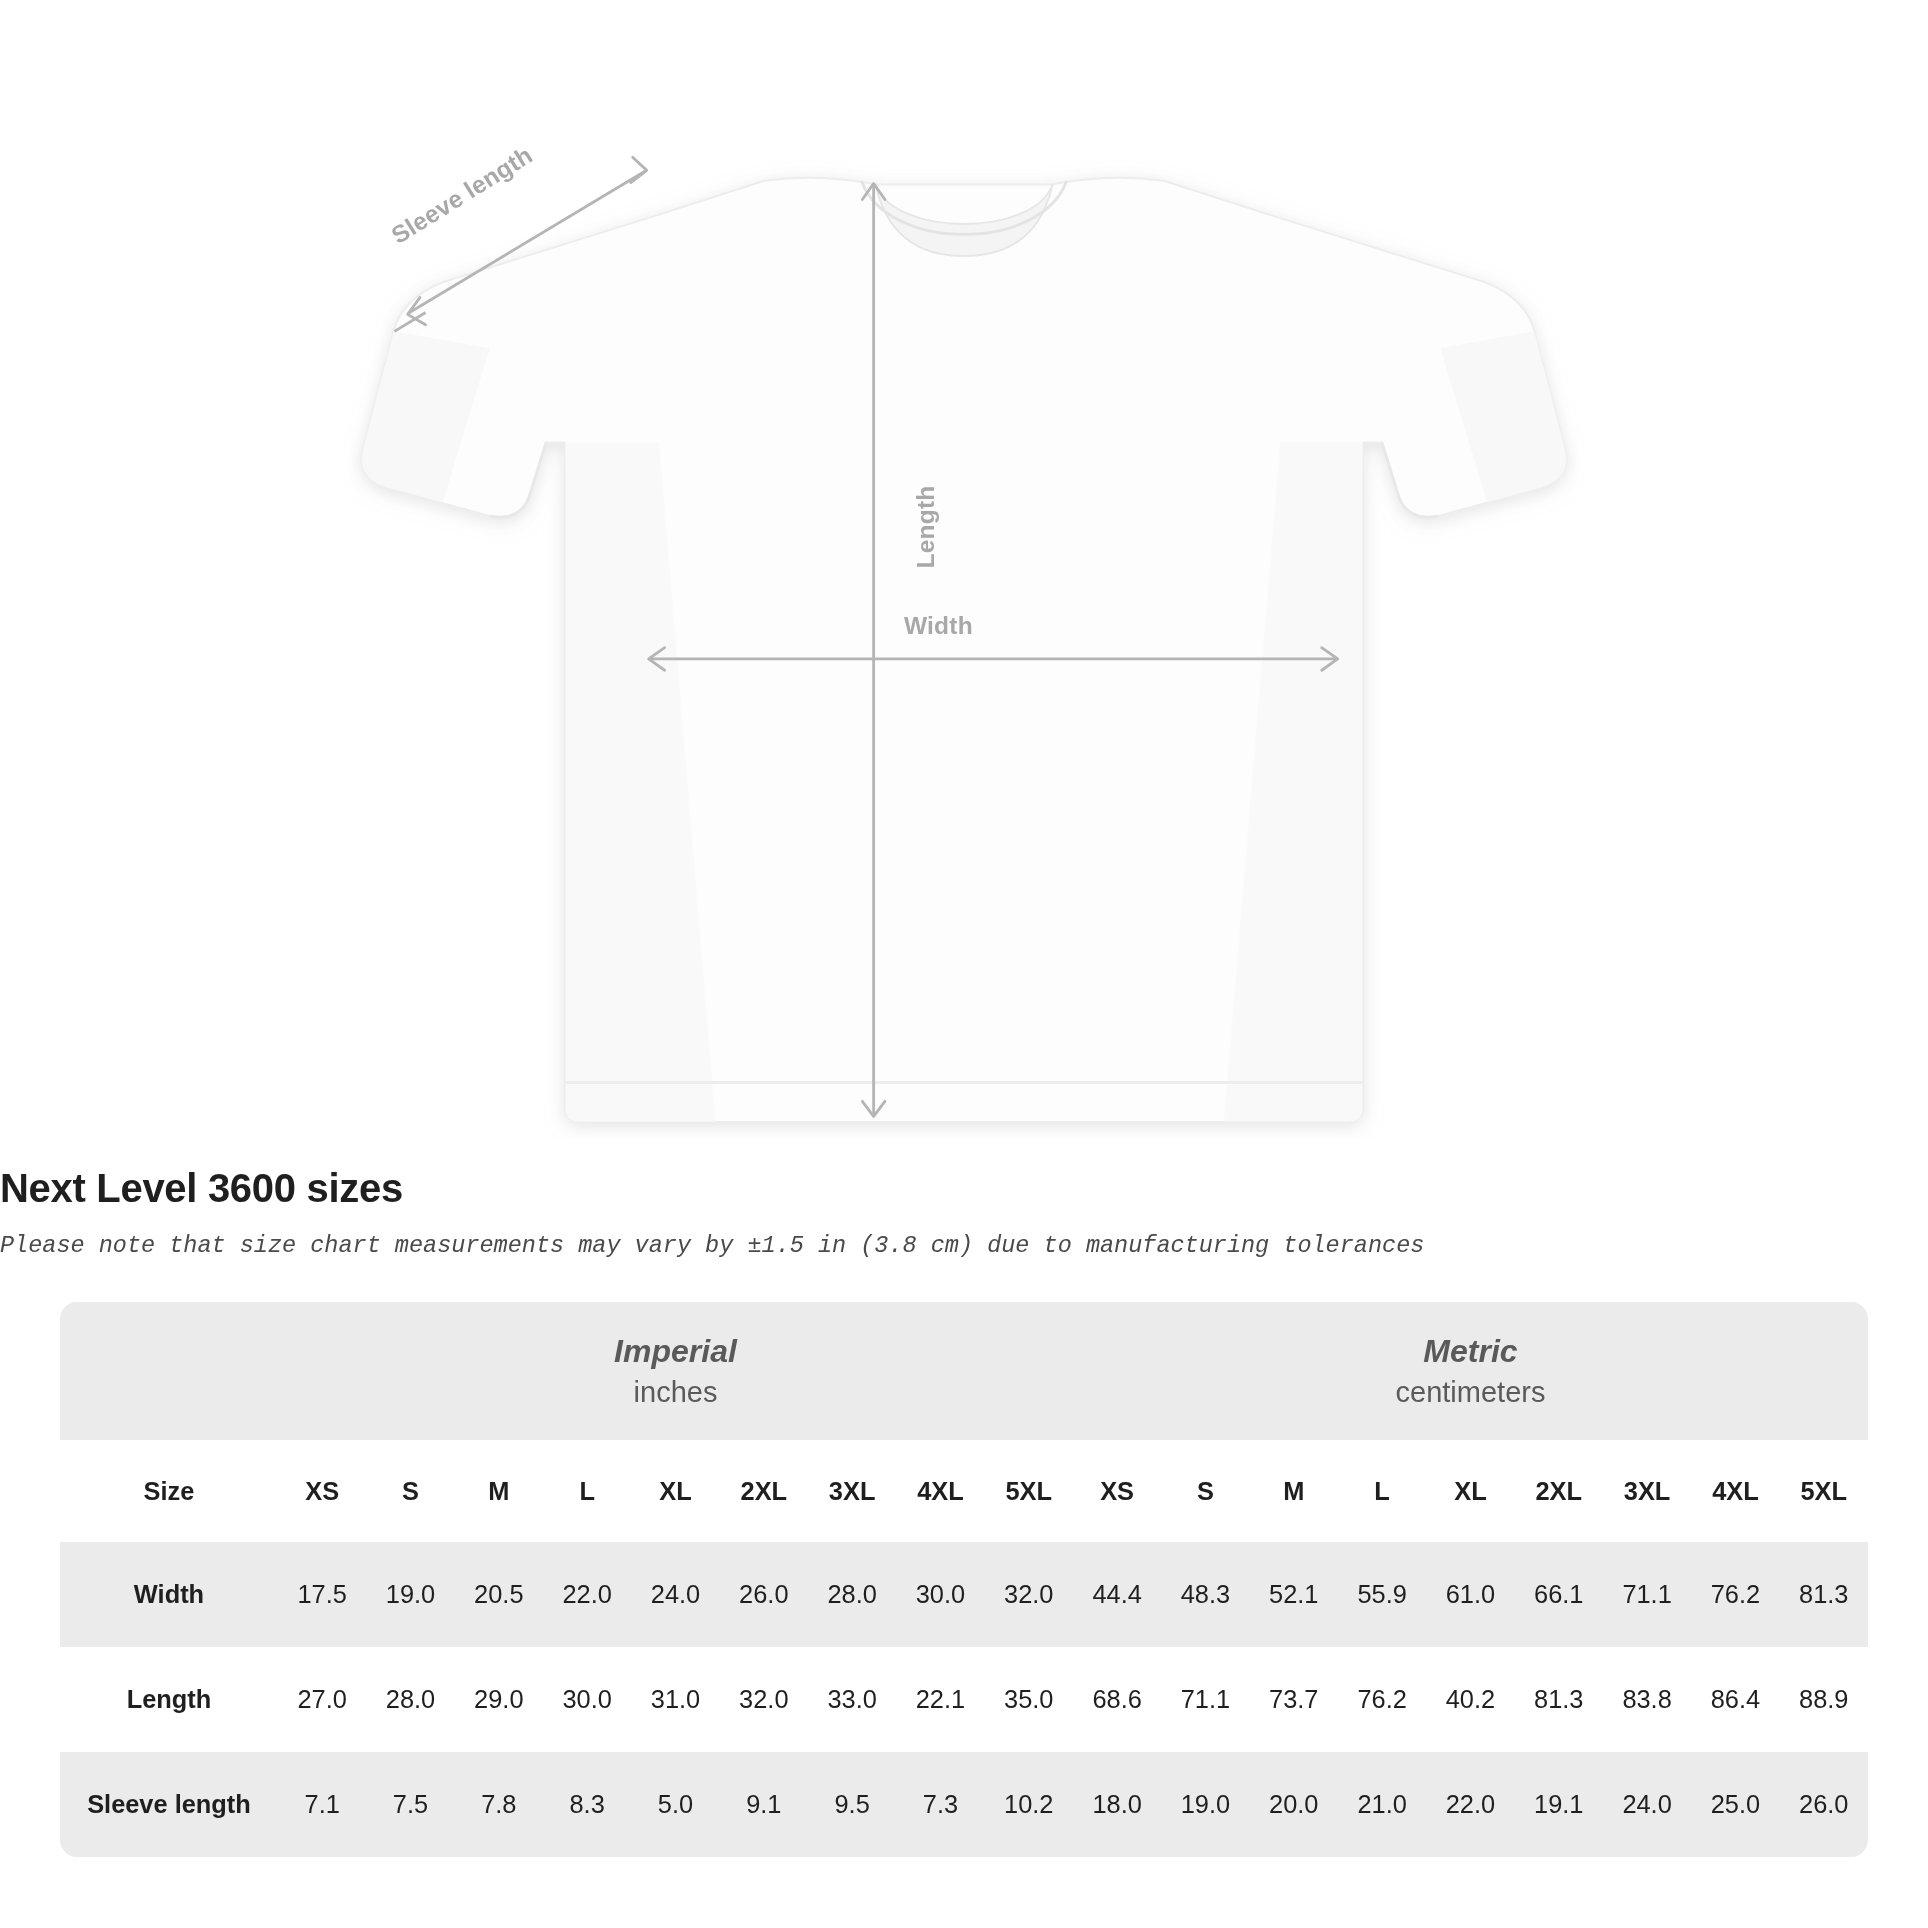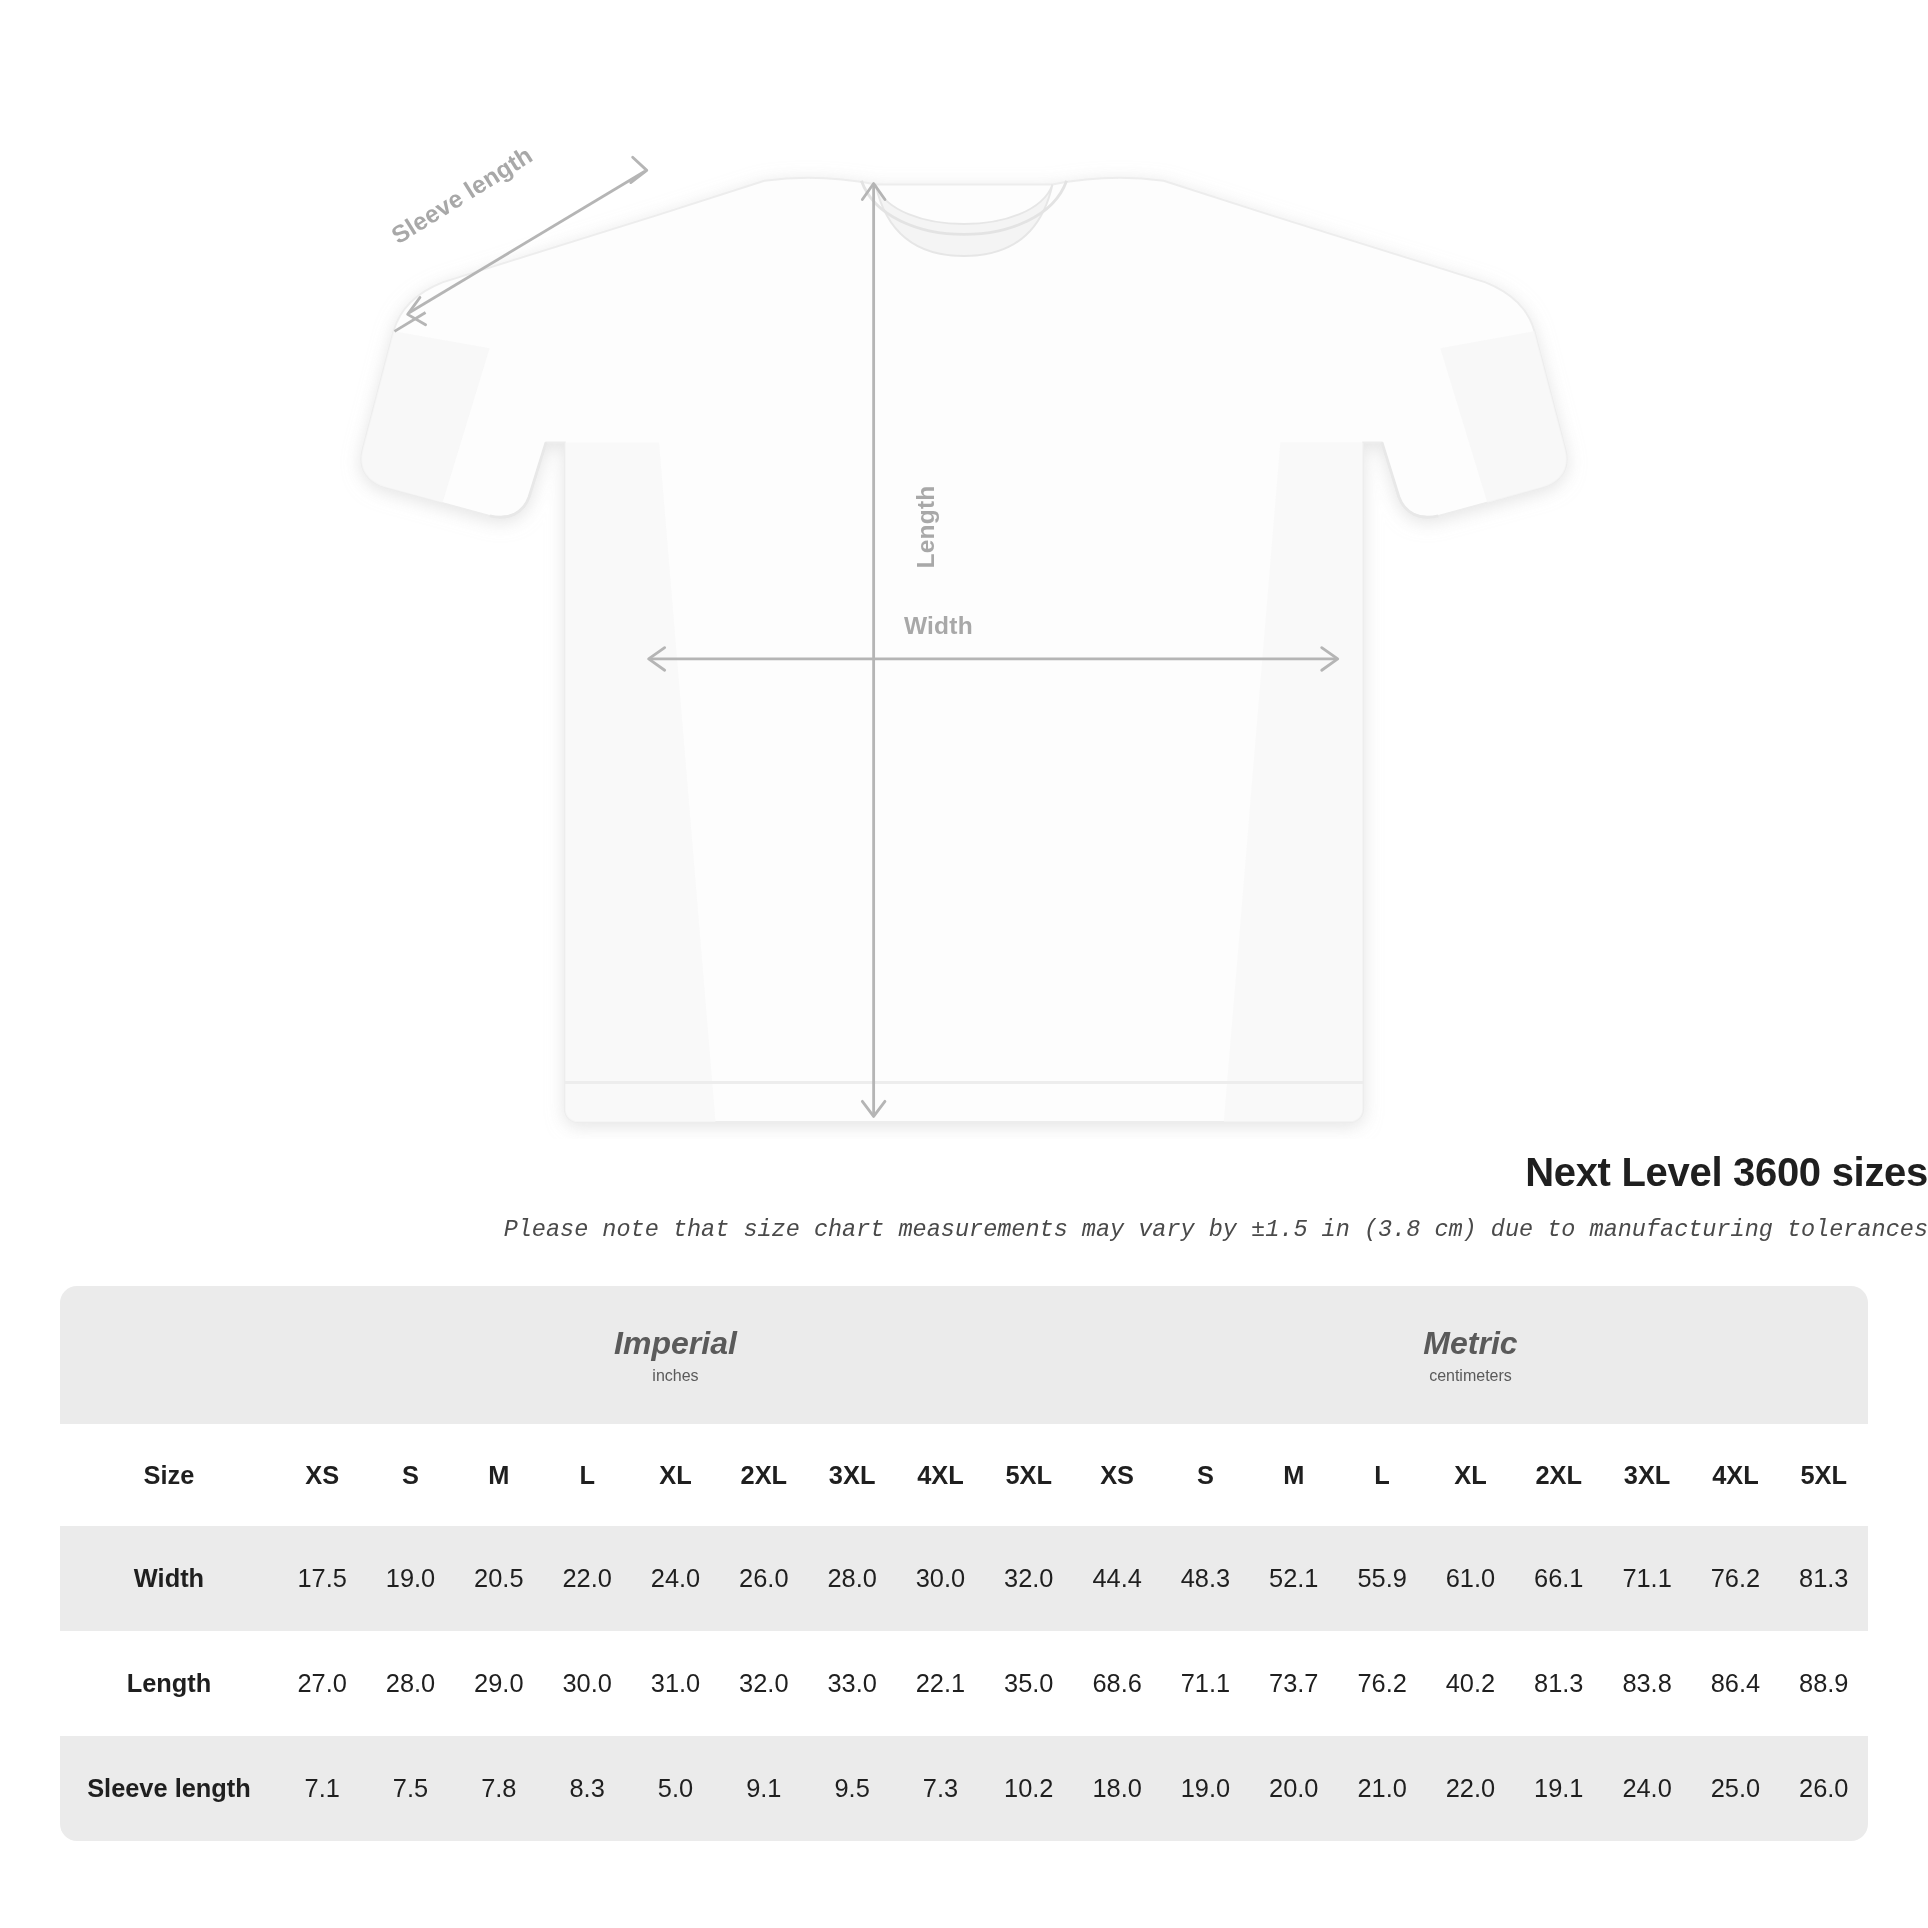--- a/index.html
+++ b/index.html
@@ -49,23 +49,22 @@
     transform-origin: center center;
     font-size: 24.5px;
   }
   #width-label {
     left: 904px; top: 612px;
     font-size: 24.5px;
   }
 
   
   .title-block {
-    text-align: right;
-    margin-top: 11px;
-    padding-left: 8px;
+    text-align: left;
+    margin-top: 27px;
   }
   .main-title {
     font-size: 40px;
     font-weight: bold;
     color: #1f1f1f;
     margin: 0;
     letter-spacing: -0.3px;
   }
   .subtitle {
     font-size: 23.5px;
@@ -100,21 +99,21 @@
     padding: 0;
   }
   .unit-name {
     font-size: 32px;
     font-weight: bold;
     font-style: italic;
     color: #5a5a5a;
     line-height: 1.15;
   }
   .unit-sub {
-    font-size: 16px;
+    font-size: 29px;
     color: #5a5a5a;
     font-weight: normal;
     font-style: normal;
     margin-top: 5.6px;
   }
   .header-row td {
     background: #ffffff;
     height: 102px;
     font-weight: bold;
     font-size: 25.4px;

